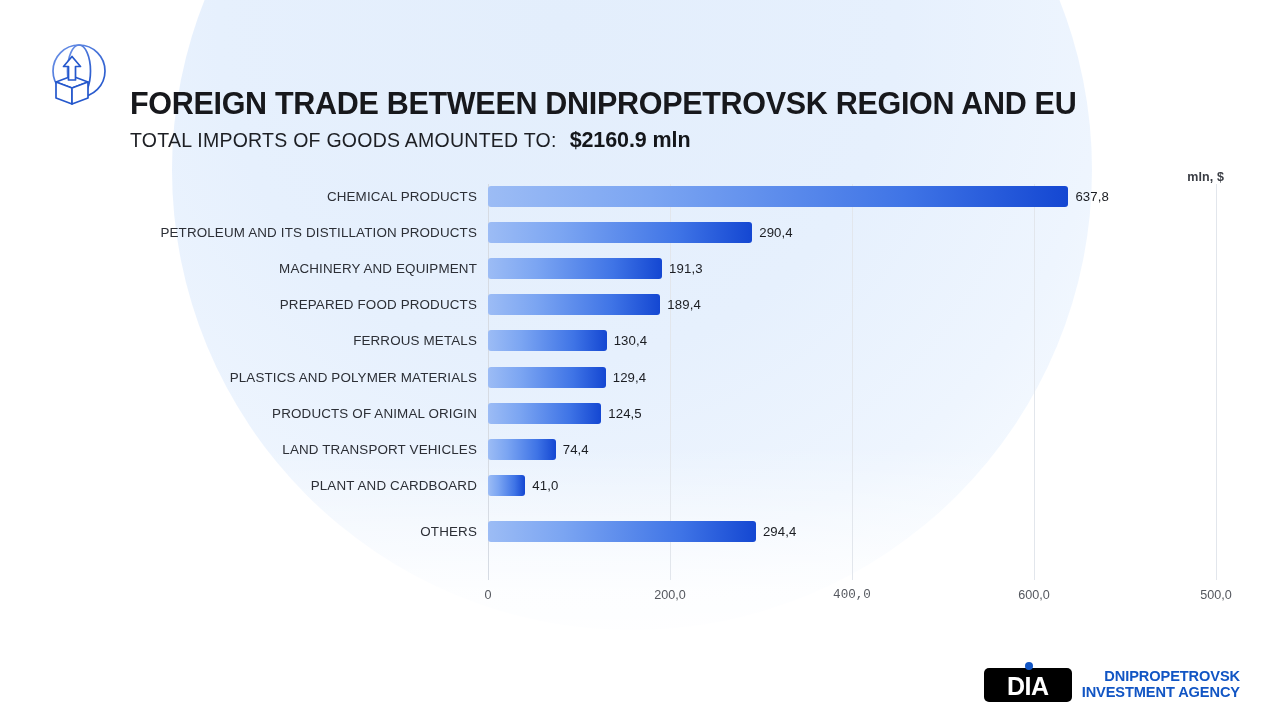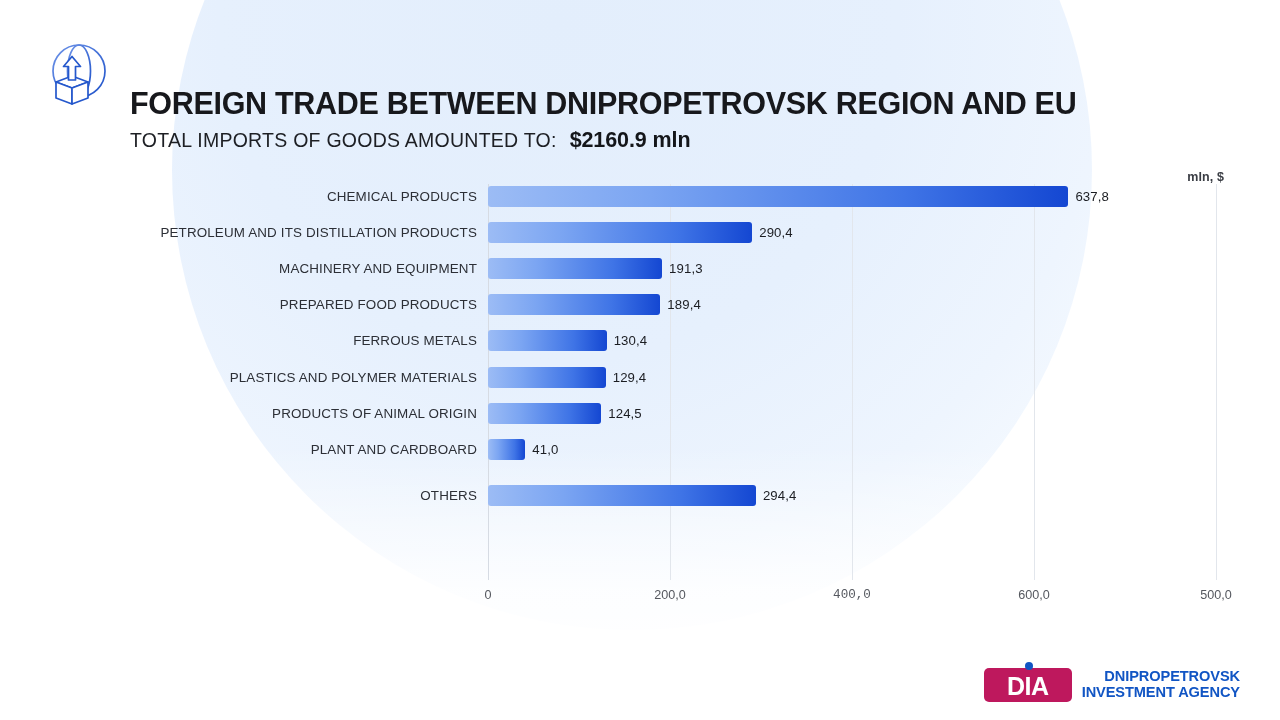--- a/index.html
+++ b/index.html
@@ -205,21 +205,21 @@
     position: absolute;
     right: 40px;
     bottom: 14px;
     display: flex;
     align-items: center;
     height: 42px;
   }
   #logo-mark {
     width: 88px;
     height: 34px;
-    background: #be185d;
+    background: #000000;
     border-radius: 5px;
     position: relative;
     display: flex;
     align-items: center;
     justify-content: center;
   }
   #logo-mark-text {
     color: #ffffff;
     font-size: 25px;
     font-weight: bold;
@@ -351,20 +351,27 @@
           </div>
         </div>
         <div class="row">
           <div class="row-label">PRODUCTS OF ANIMAL ORIGIN</div>
           <div class="bar-wrap">
             <div class="bar" style="width: 113.295px;"></div>
             <span class="bar-value">124,5</span>
           </div>
         </div>
         <div class="row">
+          <div class="row-label">LAND TRANSPORT VEHICLES</div>
+          <div class="bar-wrap">
+            <div class="bar" style="width: 67.704px;"></div>
+            <span class="bar-value">74,4</span>
+          </div>
+        </div>
+        <div class="row">
           <div class="row-label">PLANT AND CARDBOARD</div>
           <div class="bar-wrap">
             <div class="bar" style="width: 37.31px;"></div>
             <span class="bar-value">41,0</span>
           </div>
         </div>
         <div class="row row-gap">
           <div class="row-label">OTHERS</div>
           <div class="bar-wrap">
             <div class="bar" style="width: 267.904px;"></div>

